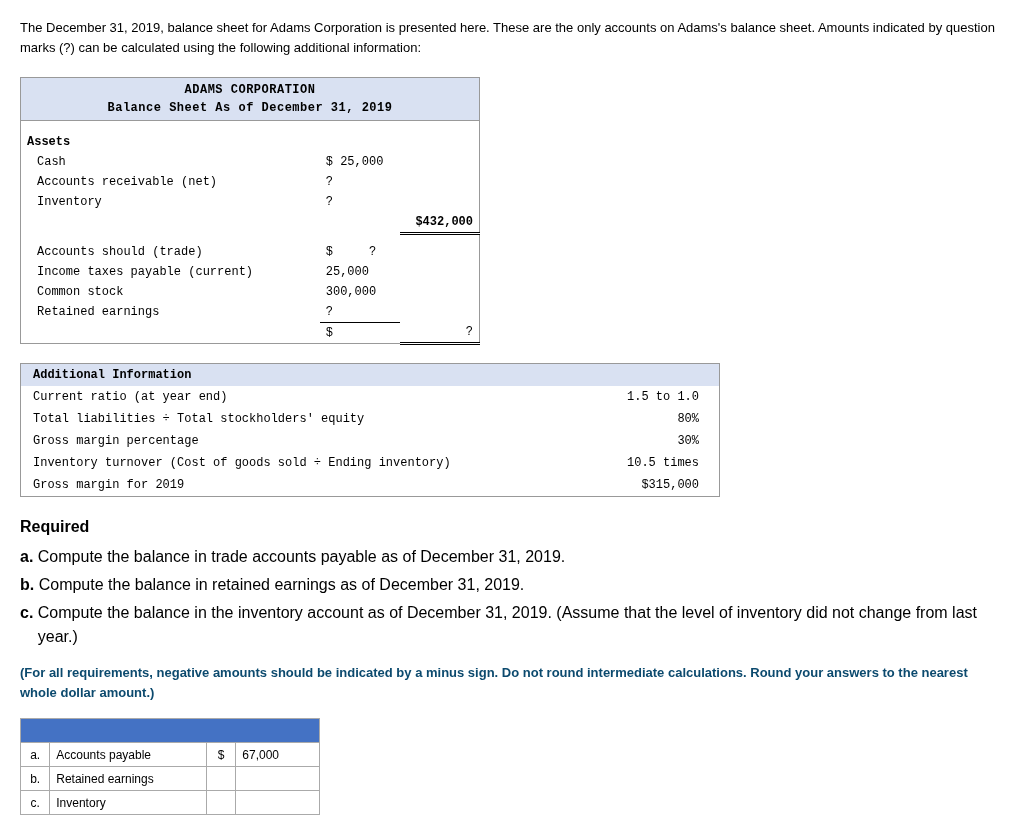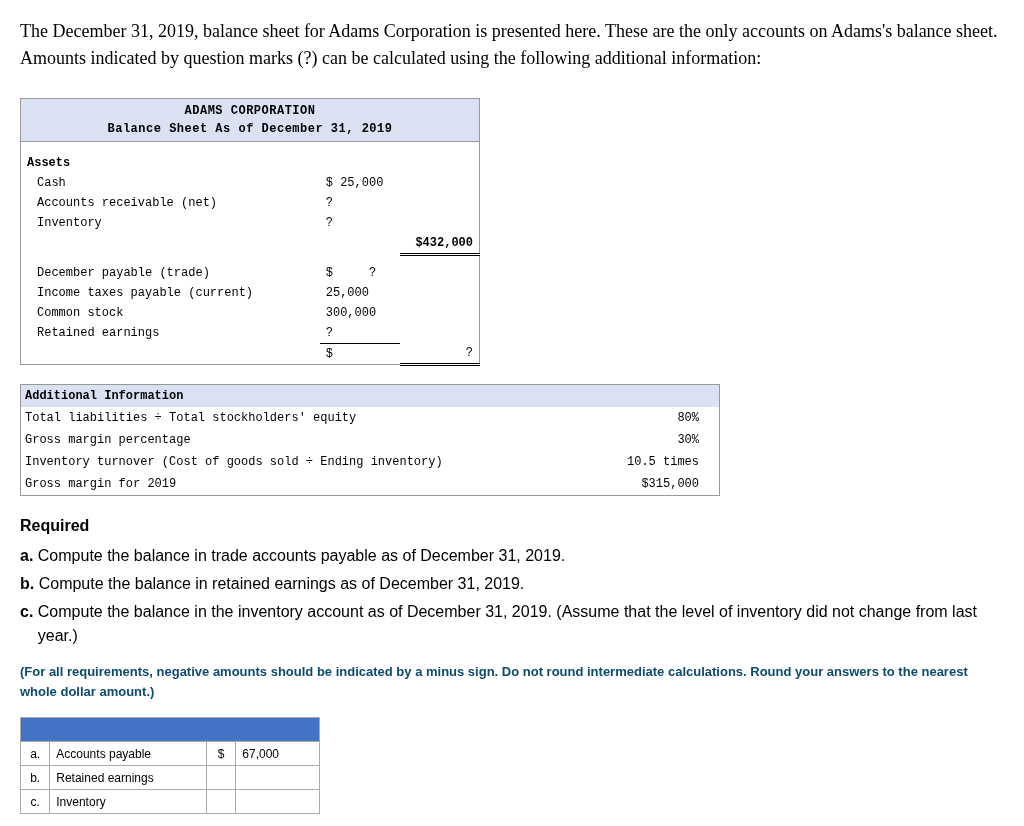--- a/index.html
+++ b/index.html
@@ -5,24 +5,24 @@
     * { box-sizing: border-box; margin: 0; padding: 0; }
     body {
       font-family: 'Courier New', Courier, monospace;
       font-size: 13px;
       background: #fff;
       color: #000;
       padding: 18px 20px;
       line-height: 1.5;
     }
     .intro-text {
-      font-family: Liberation Serif, serif;
-      font-size: 18px;
+      font-family: Liberation Sans, sans-serif;
+      font-size: 13px;
       line-height: 1.5;
-      margin-bottom: 26px;
+      margin-bottom: 20px;
       max-width: 980px;
     }
 
     
     .balance-sheet-container {
       width: 460px;
       margin-bottom: 18px;
     }
     .bs-header {
       text-align: center;
@@ -55,21 +55,21 @@
     .add-info-container {
       width: 700px;
       margin-bottom: 18px;
     }
     .add-info-table {
       width: 100%;
       border-collapse: collapse;
       border: 1px solid #999;
     }
     .add-info-table td {
-      padding: 2px 4px;
+      padding: 2px 12px;
       font-size: 12px;
     }
     .add-info-header {
       background: #d9e1f2;
       font-weight: bold;
     }
     .add-info-table .right-col { text-align: right; padding-right: 20px; }
 
     
     .required-section {
@@ -176,21 +176,21 @@
       </tr>
 
       <tr class="row-spacer">
           <td></td>
           <td></td>
           <td></td>
         </tr>
 
 
       <tr>
-        <td class="label-col indent">December payable (trade)</td>
+        <td class="label-col indent">Accounts should (trade)</td>
         <td class="val-col">$&nbsp;&nbsp;&nbsp;&nbsp;&nbsp;?</td>
         <td class="val-col2"></td>
       </tr>
 
       <tr>
         <td class="label-col indent">Income taxes payable (current)</td>
         <td class="val-col">25,000</td>
         <td class="val-col2"></td>
       </tr>
 
@@ -214,20 +214,24 @@
       </tr>
     </tbody>
   </table>
 </div>
 
 <div class="add-info-container">
   <table class="add-info-table">
     <tbody>
       <tr>
         <td class="add-info-header" colspan="2">Additional Information</td>
+      </tr>
+      <tr>
+        <td>Current ratio (at year end)</td>
+        <td class="right-col">1.5 to 1.0</td>
       </tr>
       <tr>
         <td>Total liabilities ÷ Total stockholders' equity</td>
         <td class="right-col">80%</td>
       </tr>
       <tr>
         <td>Gross margin percentage</td>
         <td class="right-col">30%</td>
       </tr>
       <tr>

